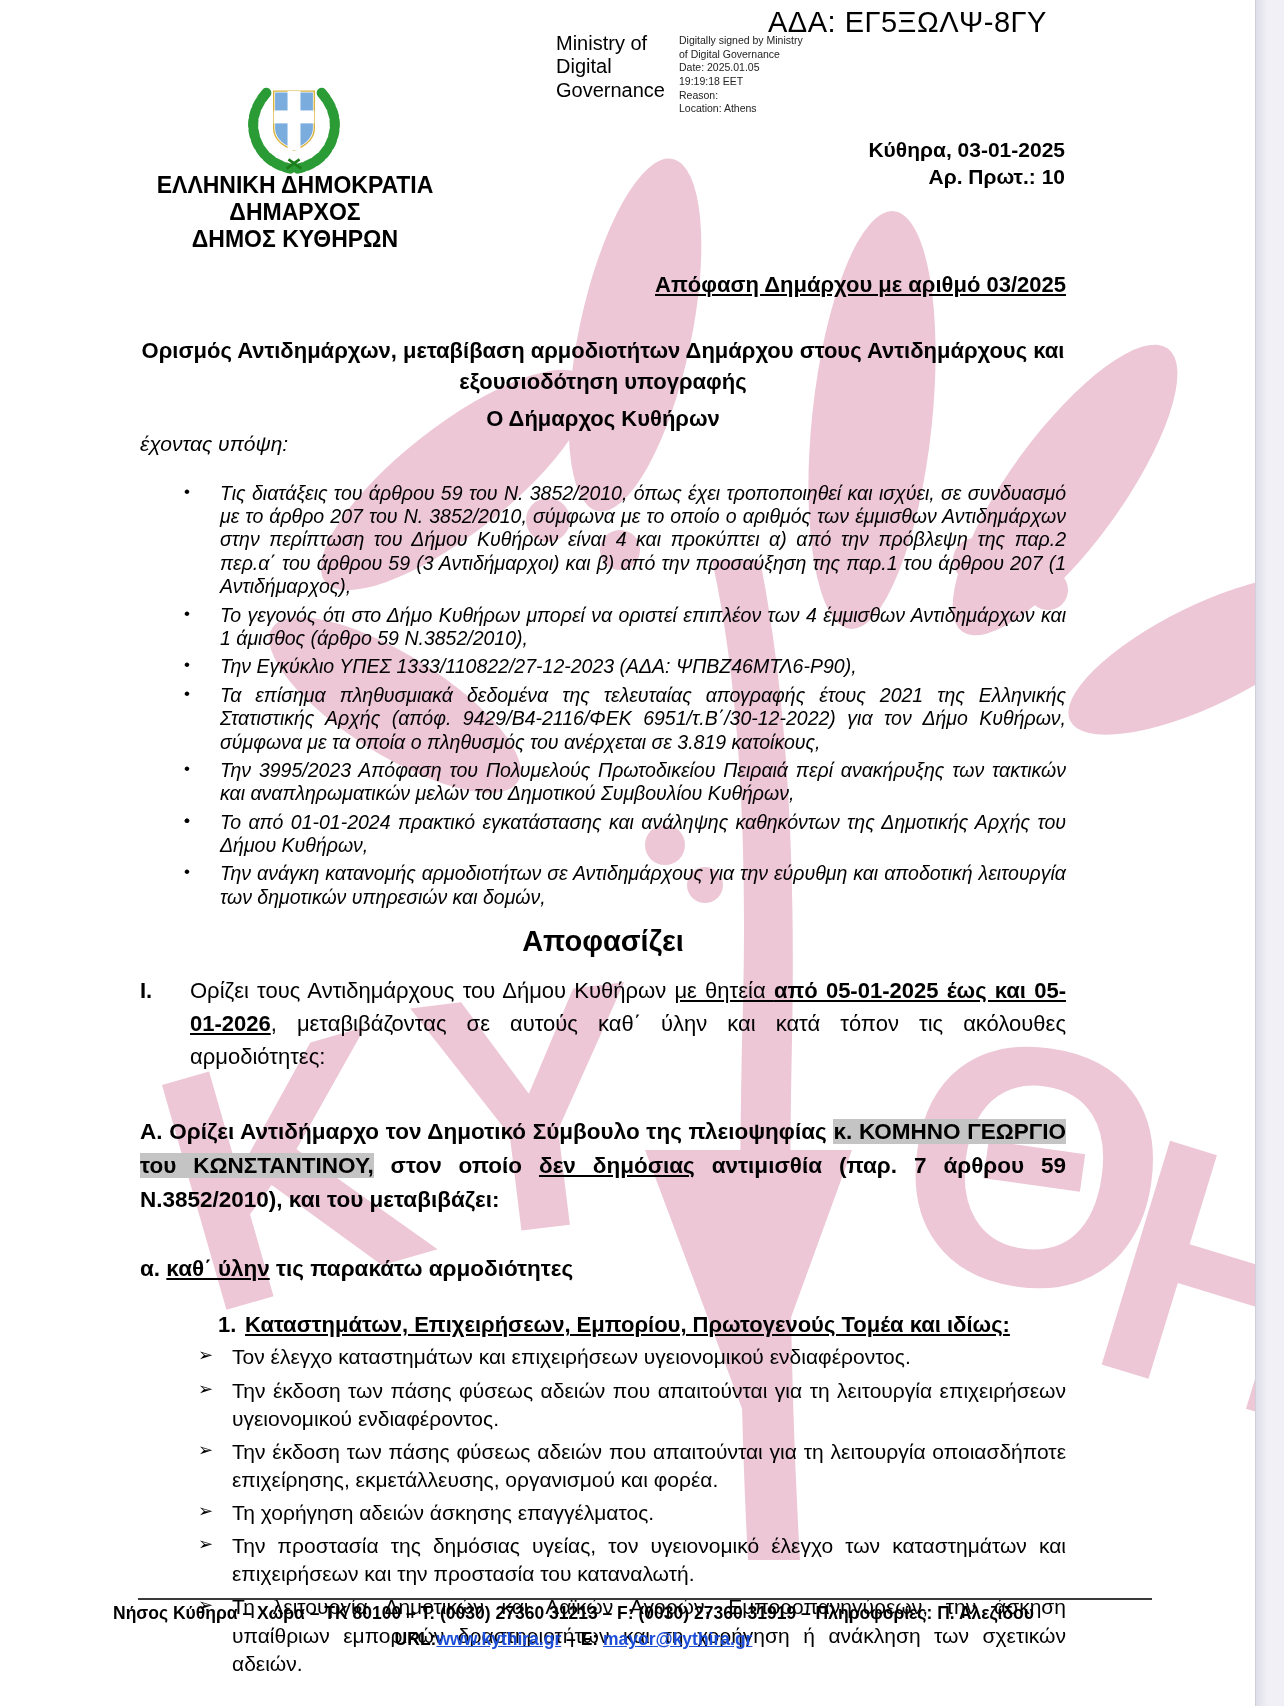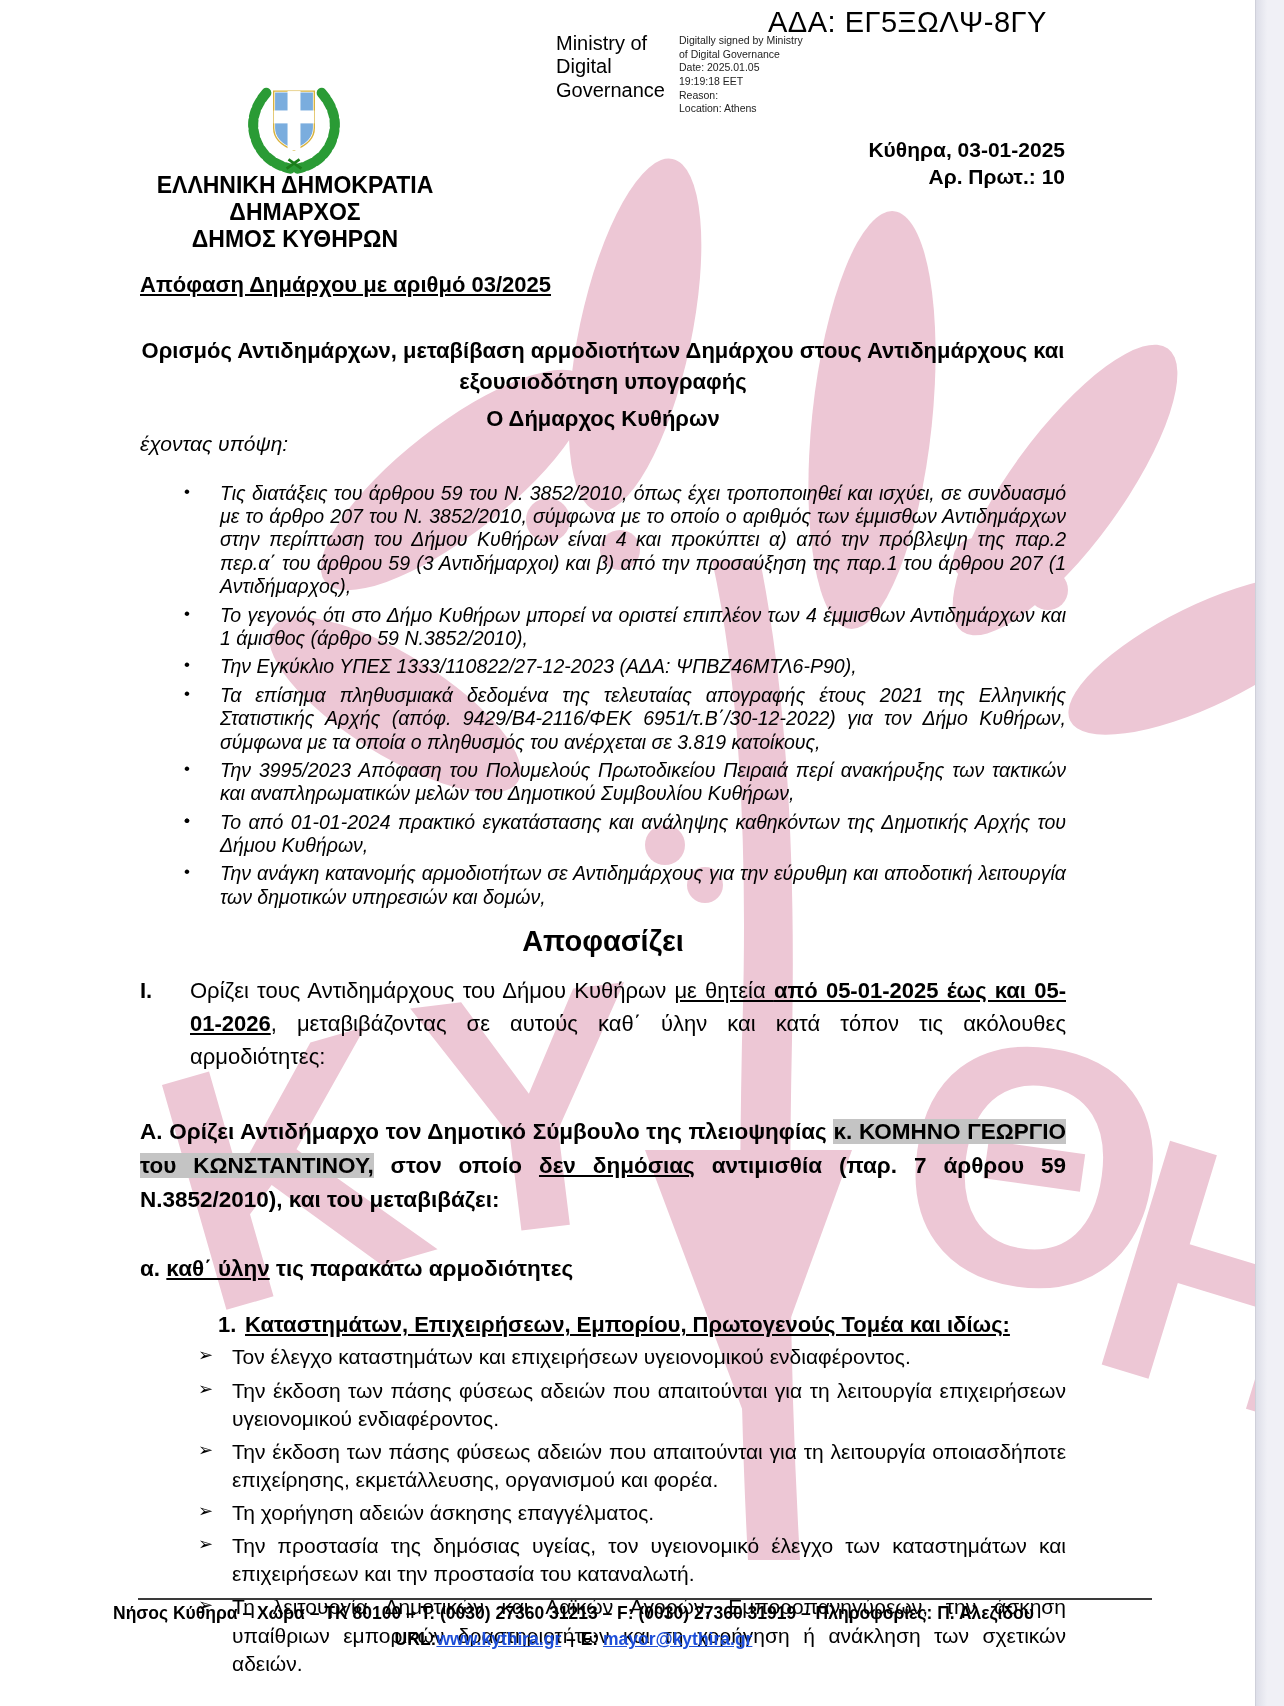--- a/index.html
+++ b/index.html
@@ -21,21 +21,21 @@
   .sigblock{position:absolute;top:32px;left:556px;display:flex;gap:14px;align-items:flex-start;}
   .sig-name{font-size:20px;line-height:1.17;white-space:pre-line;}
   .sig-details{font-size:10.5px;line-height:1.3;white-space:pre-line;padding-top:2px;color:#222;}
   .emblem{position:absolute;top:80px;left:238px;}
   .org{position:absolute;top:172px;left:110px;width:370px;text-align:center;
        font-weight:bold;font-size:23px;line-height:1.18;}
   .meta{position:absolute;top:136px;left:640px;width:425px;text-align:right;
         font-weight:bold;font-size:21px;line-height:1.3;}
   
   .content{position:absolute;top:272px;left:140px;width:926px;}
-  .title{text-align:left;font-weight:bold;font-size:22px;}
+  .title{text-align:right;font-weight:bold;font-size:22px;}
   .title span{text-decoration:underline;}
   .subject{text-align:center;font-weight:bold;font-size:22px;line-height:1.4;margin-top:38px;}
   .issuer{text-align:center;font-weight:bold;font-size:22px;margin-top:8px;}
   .preamble{font-style:italic;font-size:21px;}
   .considerations{margin-top:26px;}
   .c-item{position:relative;padding-left:80px;font-style:italic;font-size:19.5px;
           line-height:1.2;text-align:justify;margin-bottom:5px;}
   .c-item .bullet{position:absolute;left:44px;top:0;font-style:normal;font-size:17px;}
   .verdict{text-align:center;font-weight:bold;font-size:29px;margin-top:16px;}
   .sec1{position:relative;padding-left:50px;font-size:22px;line-height:1.5;

